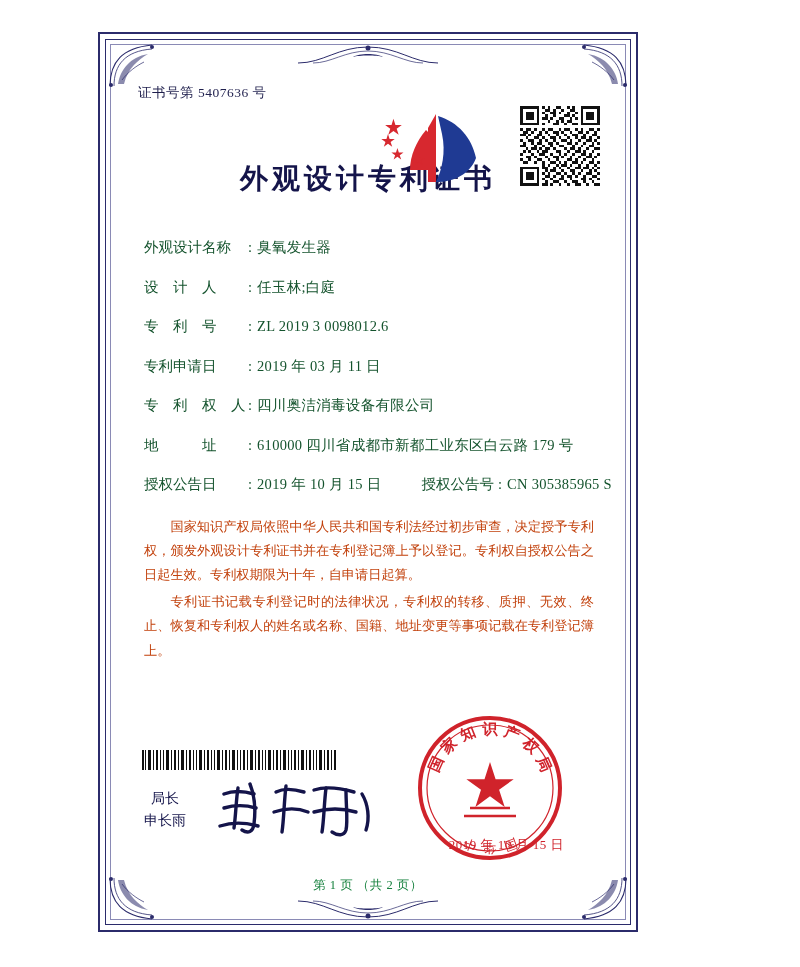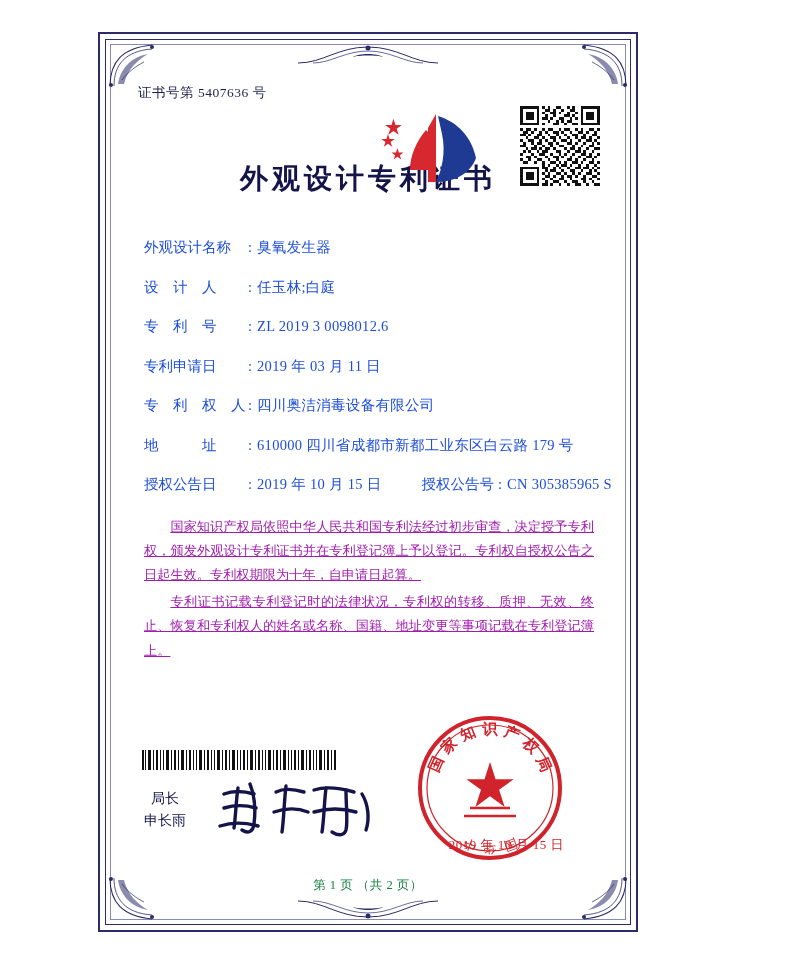--- a/index.html
+++ b/index.html
@@ -130,21 +130,21 @@
   .fields {
     margin-top: 40px;
     padding-left: 16px;
     padding-right: 10px;
   }
   .field-row {
     display: flex;
     align-items: baseline;
     font-size: 14.5px;
     margin-bottom: 20.5px;
-    color: #1d4ed8;
+    color: #14532d;
     white-space: nowrap;
   }
   .field-label {
     width: 104px;
     flex: 0 0 104px;
     letter-spacing: 0px;
   }
   .field-colon {
     flex: 0 0 auto;
     padding-right: 5px;
@@ -157,22 +157,21 @@
     flex: 0 0 auto;
   }
 
   .paragraphs {
     margin-top: 16px;
     padding-left: 16px;
     padding-right: 14px;
     font-size: 13.2px;
     line-height: 1.85;
     text-align: justify;
-    color: #a21caf;
-    text-decoration: underline;
+    color: #c2410c;
   }
   .paragraphs p {
     margin: 0 0 2px 0;
     text-indent: 2em;
   }
 
   
   .barcode {
     position: absolute;
     left: 14px;

